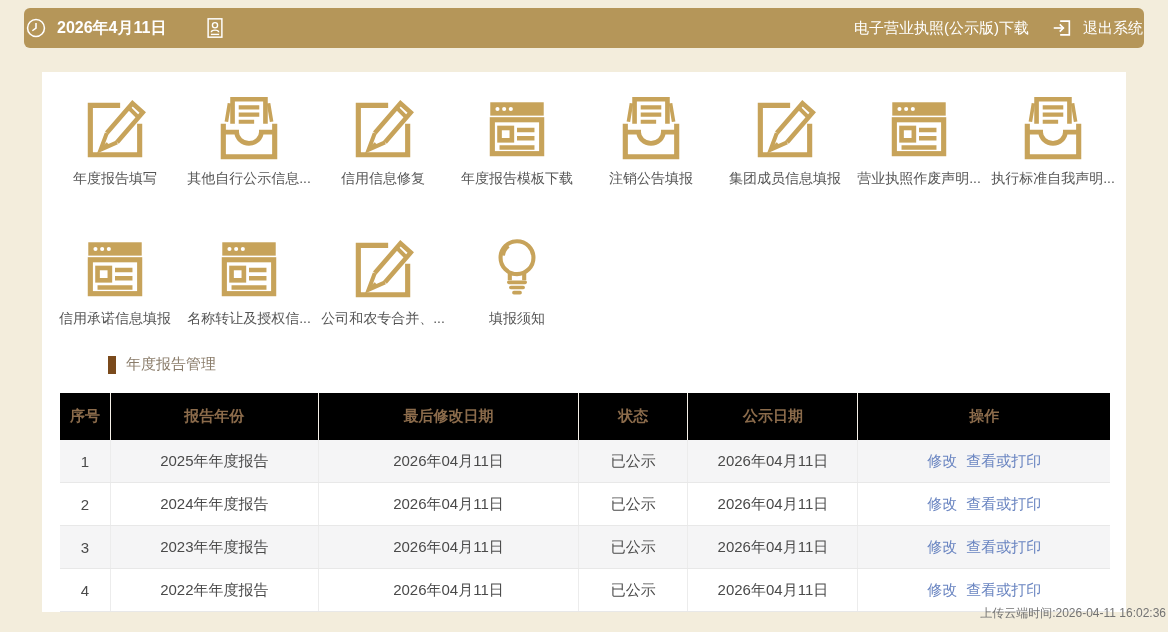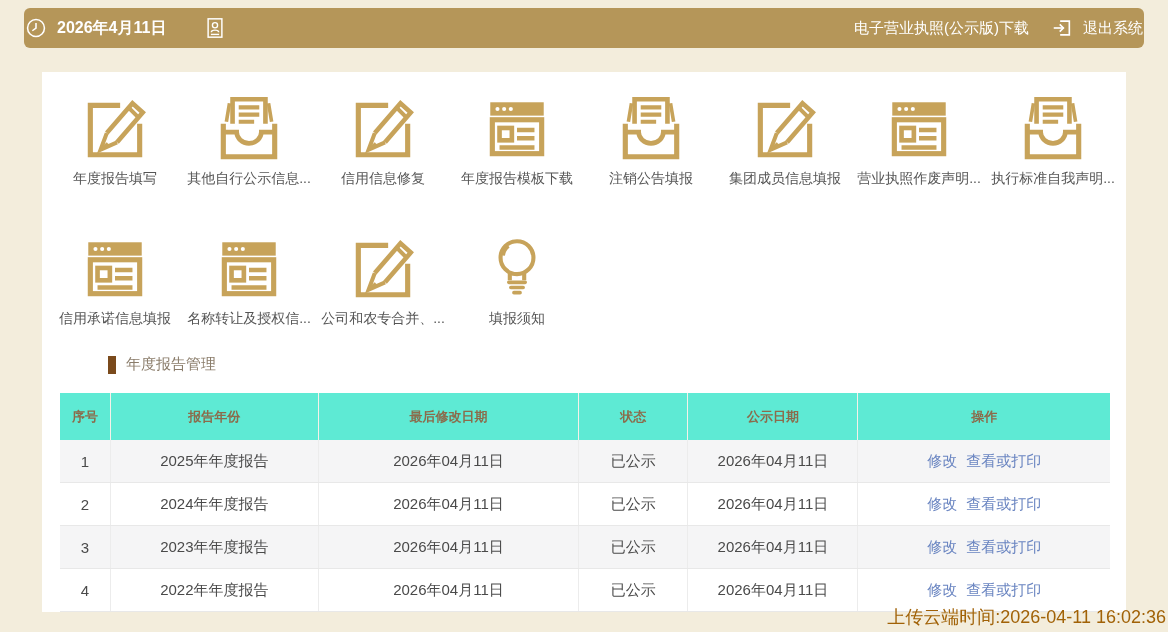--- a/index.html
+++ b/index.html
@@ -42,36 +42,36 @@
     max-width:132px;overflow:hidden;
   }
   
   .section-head{position:absolute;left:18px;top:283px;display:flex;align-items:flex-end;margin-left:48px;}
   .section-bar{width:8px;height:18px;background:#7a4a1c;}
   .section-title{font-size:15px;color:#8a7c6a;margin-left:10px;}
   
   .tbl-wrap{position:absolute;left:18px;right:16px;top:321px;}
   table{width:100%;border-collapse:collapse;table-layout:fixed;}
   th{
-    background:#5eead4;color:#8b6b4b;font-size:13px;font-weight:bold;
+    background:#000000;color:#8b6b4b;font-size:15px;font-weight:bold;
     height:45px;border-right:1px solid #f6f1e9;
   }
   th:last-child{border-right:none;}
   td{
     height:40px;text-align:center;font-size:15px;color:#4a4a4a;
     border-bottom:1px solid #e8e8e8;border-right:1px solid #ececec;
   }
   td:last-child{border-right:none;}
   tr.odd td{background:#f5f5f6;}
   tr.even td{background:#fff;}
   .lnk{color:#6a85c1;cursor:pointer;}
   .lnk + .lnk{margin-left:9px;}
   
   .upload-time{
-    position:absolute;right:2px;top:605px;font-size:18px;color:#a16207;
+    position:absolute;right:2px;top:605px;font-size:12px;color:#737373;
     white-space:nowrap;
   }
 </style>
 </head>
 <body>
 
 <svg width="0" height="0" style="position:absolute">
   <defs>
     <symbol id="i-edit" viewBox="0 0 72 72" fill="none" stroke="currentColor">
       <path d="M41 13 H12 V61 H60 V31" stroke-width="5"></path>

